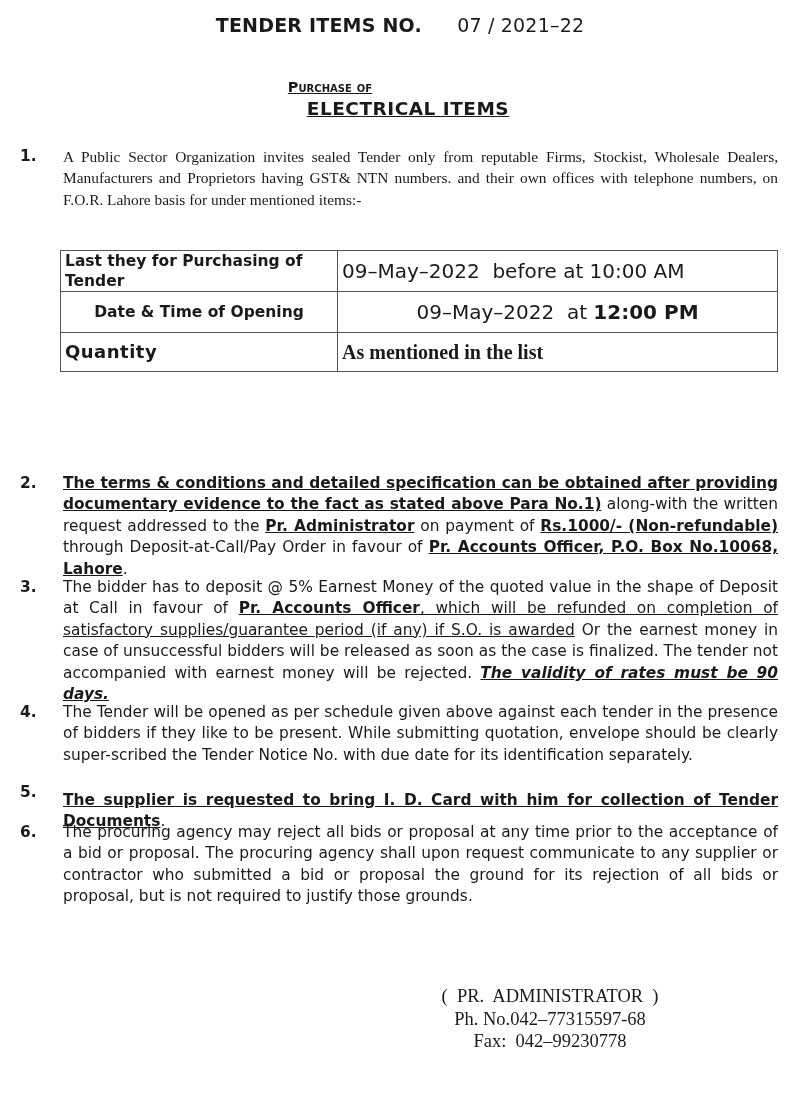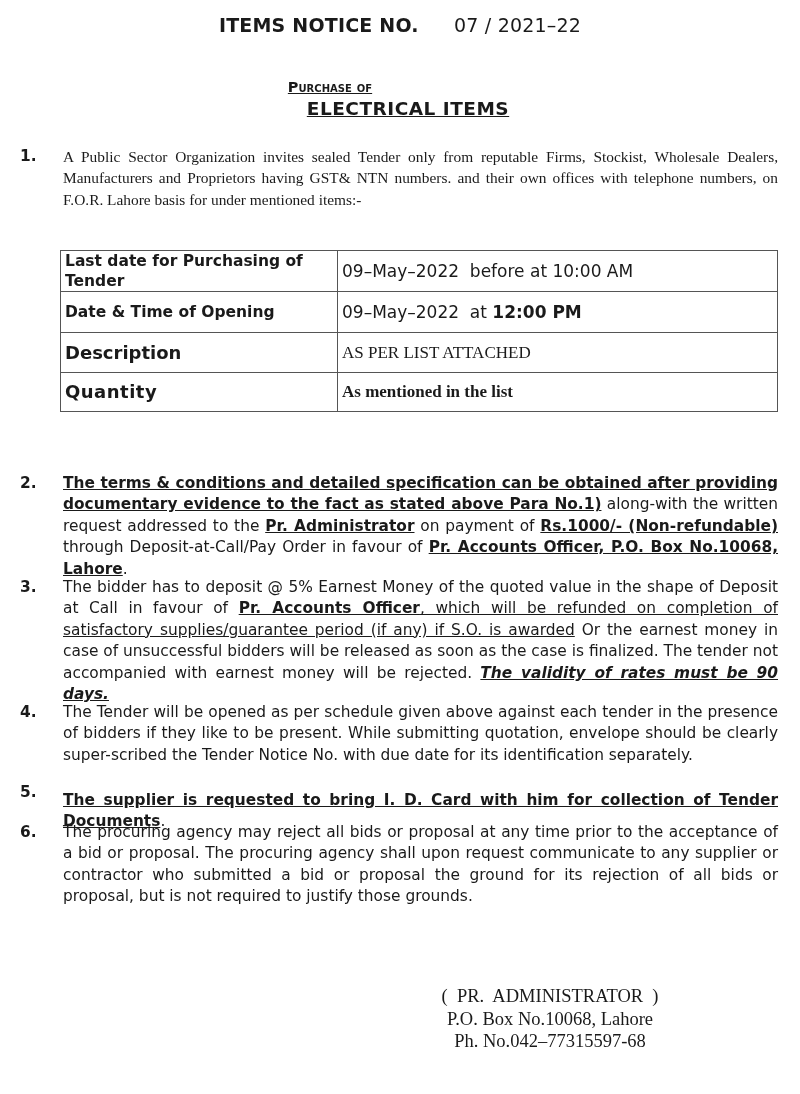--- a/index.html
+++ b/index.html
@@ -10,56 +10,52 @@
   .sub1 { position: absolute; top: 79px; left: 0; width: 660px; text-align: center; font-size: 14.5px; font-weight: bold; text-decoration: underline; font-variant: small-caps; }
   .sub2 { position: absolute; top: 98px; left: 8px; width: 800px; text-align: center; font-size: 18.5px; font-weight: bold; text-decoration: underline; letter-spacing: 0.5px; }
   .para { position: absolute; left: 63px; width: 715px; font-size: 15.4px; line-height: 21.4px; text-align: justify; text-align-last: left; }
   .pnum { position: absolute; left: 20px; font-size: 15.4px; font-weight: bold; line-height: 21.4px; }
   .ub { font-weight: bold; text-decoration: underline; }
   .u { text-decoration: underline; }
   .bi { font-weight: bold; font-style: italic; text-decoration: underline; }
   table.sched { position: absolute; top: 250px; left: 60px; width: 718px; border-collapse: collapse; }
   table.sched td { border: 1.5px solid #555; padding: 0 4px; vertical-align: middle; }
   table.sched td.k { width: 268px; font-weight: bold; font-size: 15.5px; line-height: 20px; }
-  table.sched td.v { font-size: 17px; }
+  table.sched td.v { font-size: 20px; }
   .r1 td { height: 38px; }
   .r2 td { height: 38px; }
-  .r3 td { height: 40px; }
+  .r3 td { height: 40px; text-align: center; }
   .r4 td { height: 39px; }
   .r5 td { height: 38px; margin-left: 8px; }
   .just { text-align: justify; text-align-last: justify; }
   .serif { font-family: "Liberation Serif", serif; font-size: 16px; }
   .serifb { font-family: "Liberation Serif", serif; font-size: 16px; font-weight: bold; }
   .kbig { font-size: 18px !important; }
   .sign { position: absolute; top: 985px; left: 400px; width: 300px; text-align: center; font-family: "Liberation Serif", serif; font-size: 18.5px; line-height: 22.5px; }
   .sign div { white-space: nowrap; text-align: center; }
 </style>
 </head>
 <body>
 
-<div class="title"><b>ITEMS NOTICE NO.</b> <span class="num">07 / 2021–22</span></div>
+<div class="title"><b>TENDER ITEMS NO.</b> <span class="num">07 / 2021–22</span></div>
 <div class="sub1">Purchase of</div>
 <div class="sub2">ELECTRICAL  ITEMS</div>
 
 <div class="pnum" style="top:146px;">1.</div>
 <div class="para" style="top:146px;font-family:Liberation Serif, serif;">A Public Sector Organization invites sealed Tender only from reputable Firms, Stockist, Wholesale Dealers, Manufacturers and Proprietors having GST&amp; NTN numbers. and  their own offices with telephone numbers, on F.O.R. Lahore basis for under mentioned items:-</div>
 
 <table class="sched">
   <tbody>
       <tr class="r1">
-    <td class="k">Last date for Purchasing of Tender</td>
+    <td class="k">Last they for Purchasing of Tender</td>
     <td class="v"><span>09–May–2022</span><span style="white-space:pre">  before at 10:00 AM</span></td>
   </tr>
   <tr class="r3">
     <td class="k">Date &amp; Time of Opening</td>
     <td class="v"><span>09–May–2022</span><span style="white-space:pre">  at </span><b>12:00 PM</b></td>
-  </tr>
-  <tr class="r4">
-    <td class="k kbig">Description</td>
-    <td class="v serif">AS PER LIST ATTACHED</td>
   </tr>
   <tr class="r5">
     <td class="k kbig" style="font-weight:bold; letter-spacing:0.5px;">Quantity</td>
     <td class="v serifb">As mentioned in the list</td>
   </tr>
 </tbody>
   </table>
 
 <div class="pnum" style="top:473px;">2.</div>
 <div class="para" style="top:473px;"><span class="ub">The terms &amp; conditions and detailed specification can be obtained after providing documentary evidence to the fact as stated above Para No.1)</span><span> along-with the written request addressed to the </span><span class="ub">Pr. Administrator</span><span> on payment of </span><span class="ub">Rs.1000/- (Non-refundable)</span><span> through Deposit-at-Call/Pay Order in favour of </span><span class="ub">Pr. Accounts Officer, P.O. Box No.10068, Lahore</span><span>.</span></div>
@@ -71,15 +67,15 @@
 <div class="para" style="top:702px;">The Tender will be opened as per schedule given above against each tender in the presence of bidders if they like to be present. While submitting quotation, envelope should be clearly super-scribed the Tender Notice No. with due date for its identification separately.</div>
 
 <div class="pnum" style="top:782px;">5.</div>
 <div class="para" style="top:790px;"><span class="ub">The supplier is requested to bring I. D. Card with him for collection of Tender Documents</span><span>.</span></div>
 
 <div class="pnum" style="top:822px;">6.</div>
 <div class="para" style="top:822px;">The procuring agency may reject all bids or proposal at any time prior to the acceptance of a bid or proposal. The procuring agency shall upon request communicate to any supplier or contractor who submitted a bid or proposal the ground for its rejection of all bids or proposal, but is not required to justify those grounds.</div>
 
 <div class="sign">
   <div style="white-space:pre">(  PR.  ADMINISTRATOR  )</div>
-  <div>P.O. Box No.10068, Lahore</div>
   <div>Ph. No.042–77315597-68</div>
+  <div style="white-space:pre">Fax:  042–99230778</div>
 </div>
 
 </body></html>

